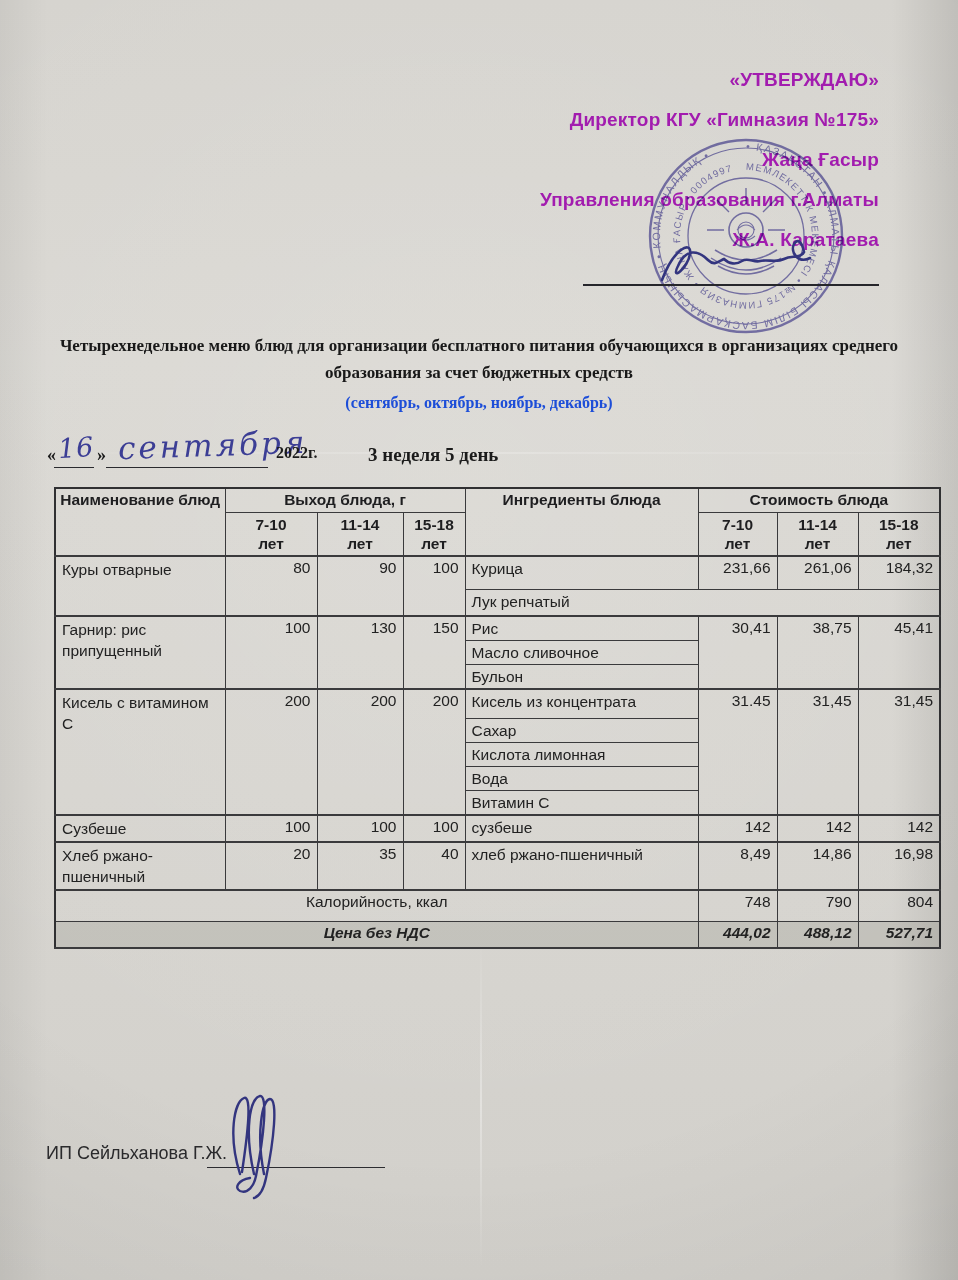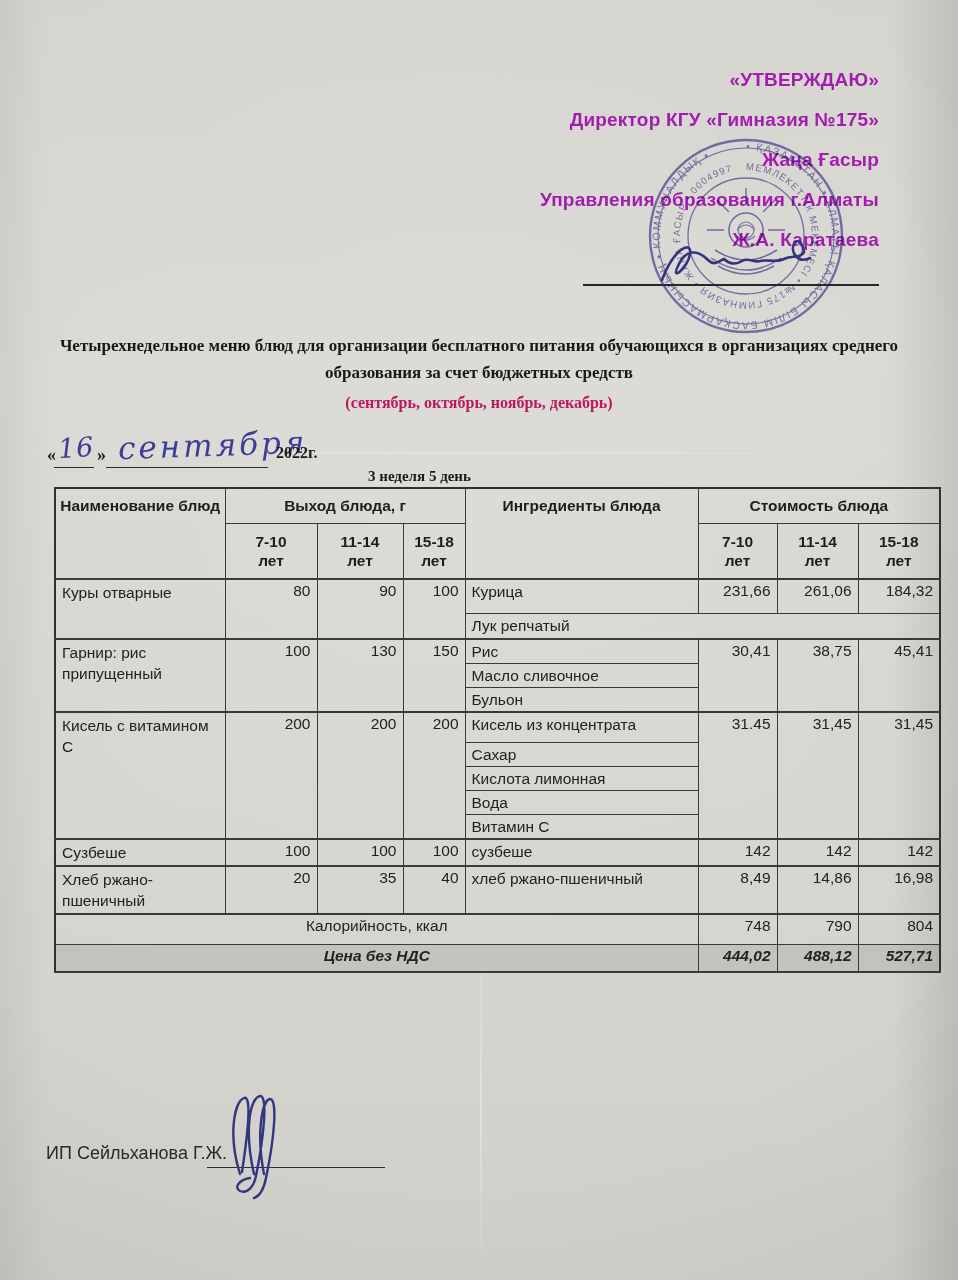--- a/index.html
+++ b/index.html
@@ -30,41 +30,41 @@
   
   .sig-line-director{position:absolute;left:583px;top:284px;width:296px;border-top:2px solid #26262b;}
   .sig-director-svg{position:absolute;left:652px;top:234px;}
   
   .doc-title{
     position:absolute;top:332px;left:40px;width:878px;text-align:center;
     font-family:"Liberation Serif",serif;font-weight:bold;font-size:17px;line-height:27px;color:#191919;
   }
   .doc-months{
     position:absolute;top:394px;left:40px;width:878px;text-align:center;
-    font-family:"Liberation Serif",serif;font-weight:bold;font-size:16px;color:#be185d;
+    font-family:"Liberation Serif",serif;font-weight:bold;font-size:16px;color:#1d4ed8;
   }
   
   .date-line{position:absolute;top:430px;left:0;width:958px;height:46px;font-family:"Liberation Serif",serif;color:#1b1b1b;}
   .dl-q{position:absolute;font-weight:bold;font-size:18px;top:15px;}
   .dl-q.open{left:47px;}
   .dl-q.close{left:97px;}
   .handwriting{font-family:"DejaVu Serif",serif;font-style:italic;color:#3c3e95;}
   .dl-day{position:absolute;left:58px;top:2px;font-size:27px;transform:rotate(-4deg);letter-spacing:1px;}
   .dl-day-underline{position:absolute;left:54px;top:37px;width:40px;border-top:1.8px solid #2a2a2e;}
   .dl-month{position:absolute;left:118px;top:-3px;font-size:31px;transform:rotate(-2deg);letter-spacing:3px;}
   .dl-month-underline{position:absolute;left:106px;top:37px;width:162px;border-top:1.8px solid #2a2a2e;}
   .dl-year{position:absolute;left:276px;top:14px;font-weight:bold;font-size:16px;}
-  .dl-week{position:absolute;left:368px;top:14px;font-weight:bold;font-size:15px;margin-top:24px;}
+  .dl-week{position:absolute;left:368px;top:14px;font-weight:bold;font-size:19px;}
 
   
   .menu-table-wrap{position:absolute;left:54px;top:487px;}
   table.menu{border-collapse:collapse;table-layout:fixed;width:887px;font-size:15.5px;color:#222;
     border:2.4px solid #303032;}
   table.menu td, table.menu th{border:1.5px solid #3a3a3c;padding:2px 6px;vertical-align:top;overflow:hidden;}
-  table.menu th{font-weight:bold;text-align:center;padding:8px 4px;color:#1e1e20;}
+  table.menu th{font-weight:bold;text-align:center;padding:2px 4px;color:#1e1e20;}
   th.top-head{vertical-align:middle;}
   th.span-head{vertical-align:top;padding-top:4px;}
   th.age-cell{text-align:left;vertical-align:top;line-height:19px;padding:2px 2px 2px 9px;}
   td.name-cell{text-align:left;font-size:15.5px;padding:3px 4px 2px 7px;line-height:21px;}
   td.ing{text-align:left;padding:2px 4px 2px 8px;line-height:19px;}
   td.num{text-align:right;padding-top:3px;}
   .b2{border-bottom-width:2.4px !important;}
   tr.shaded td{background:rgba(84,84,72,0.14);font-weight:bold;font-style:italic;}
   td.sum-label{text-align:center;padding-left:10px;padding-top:5px;}
 

